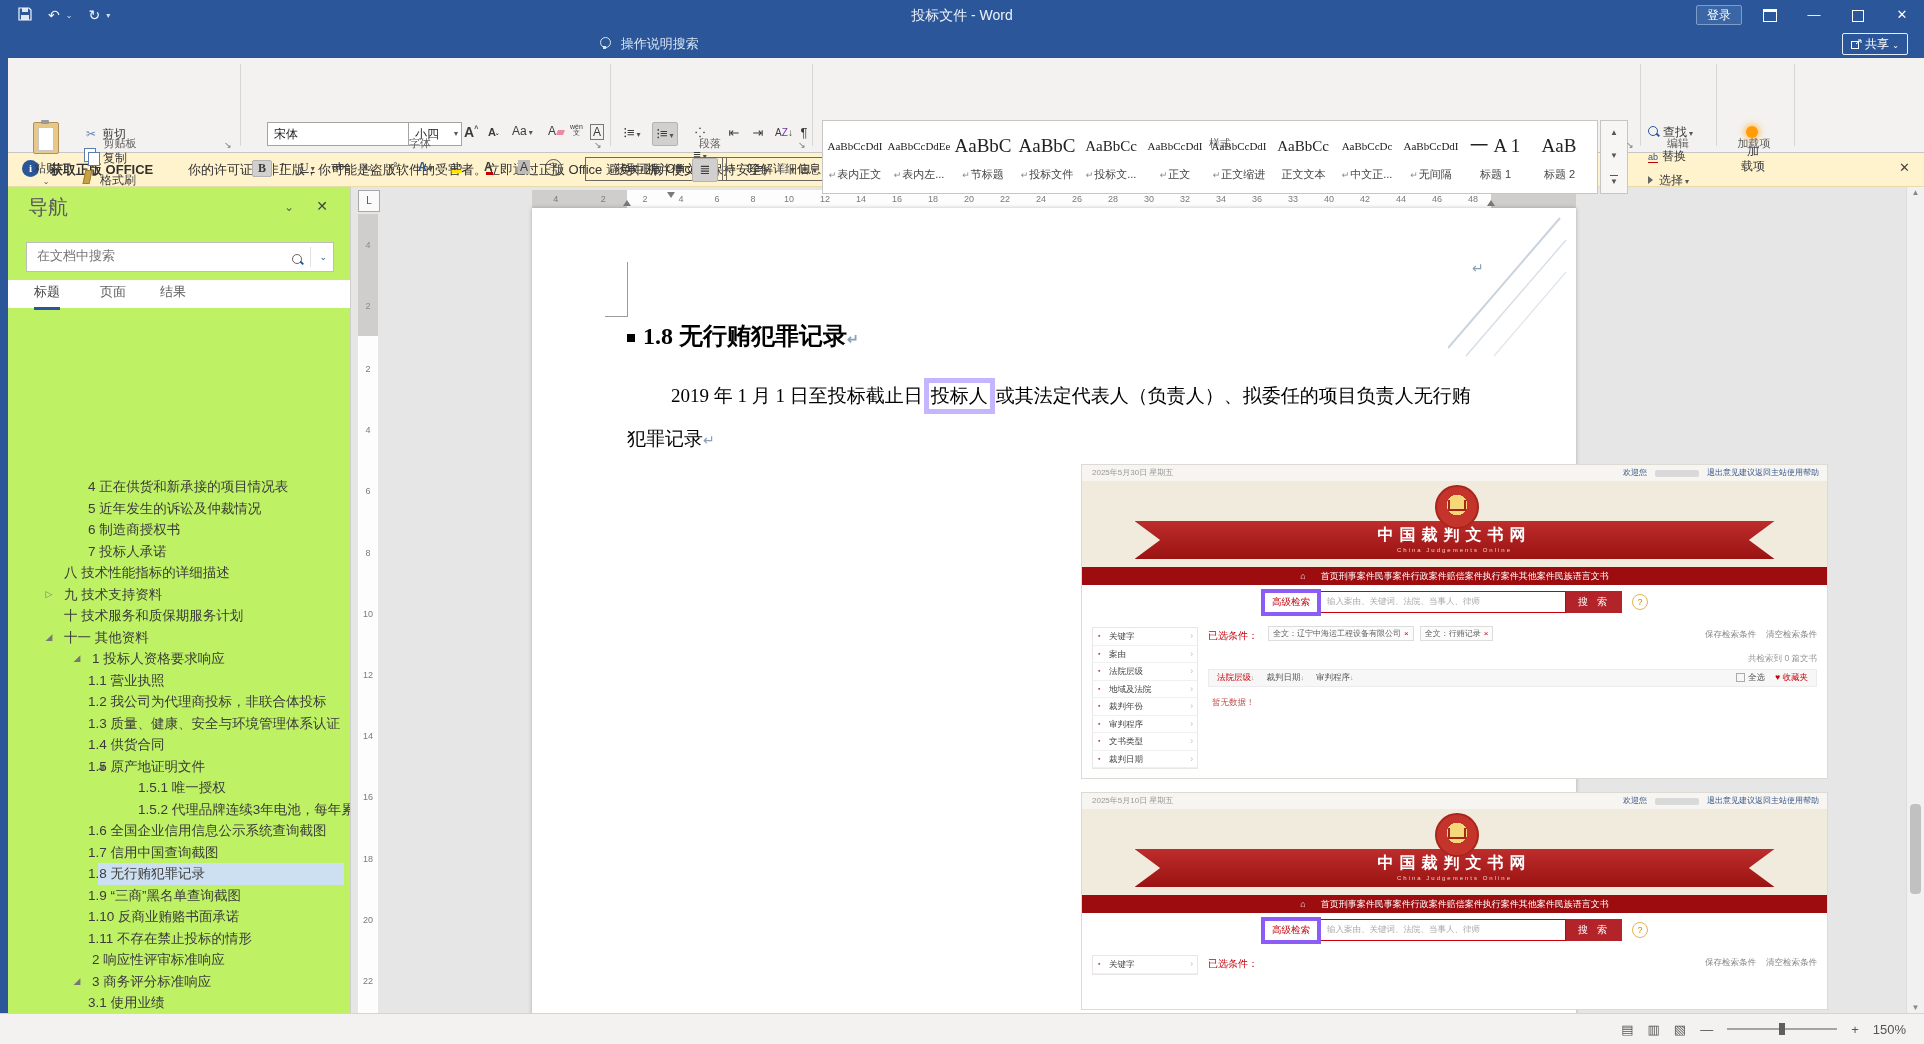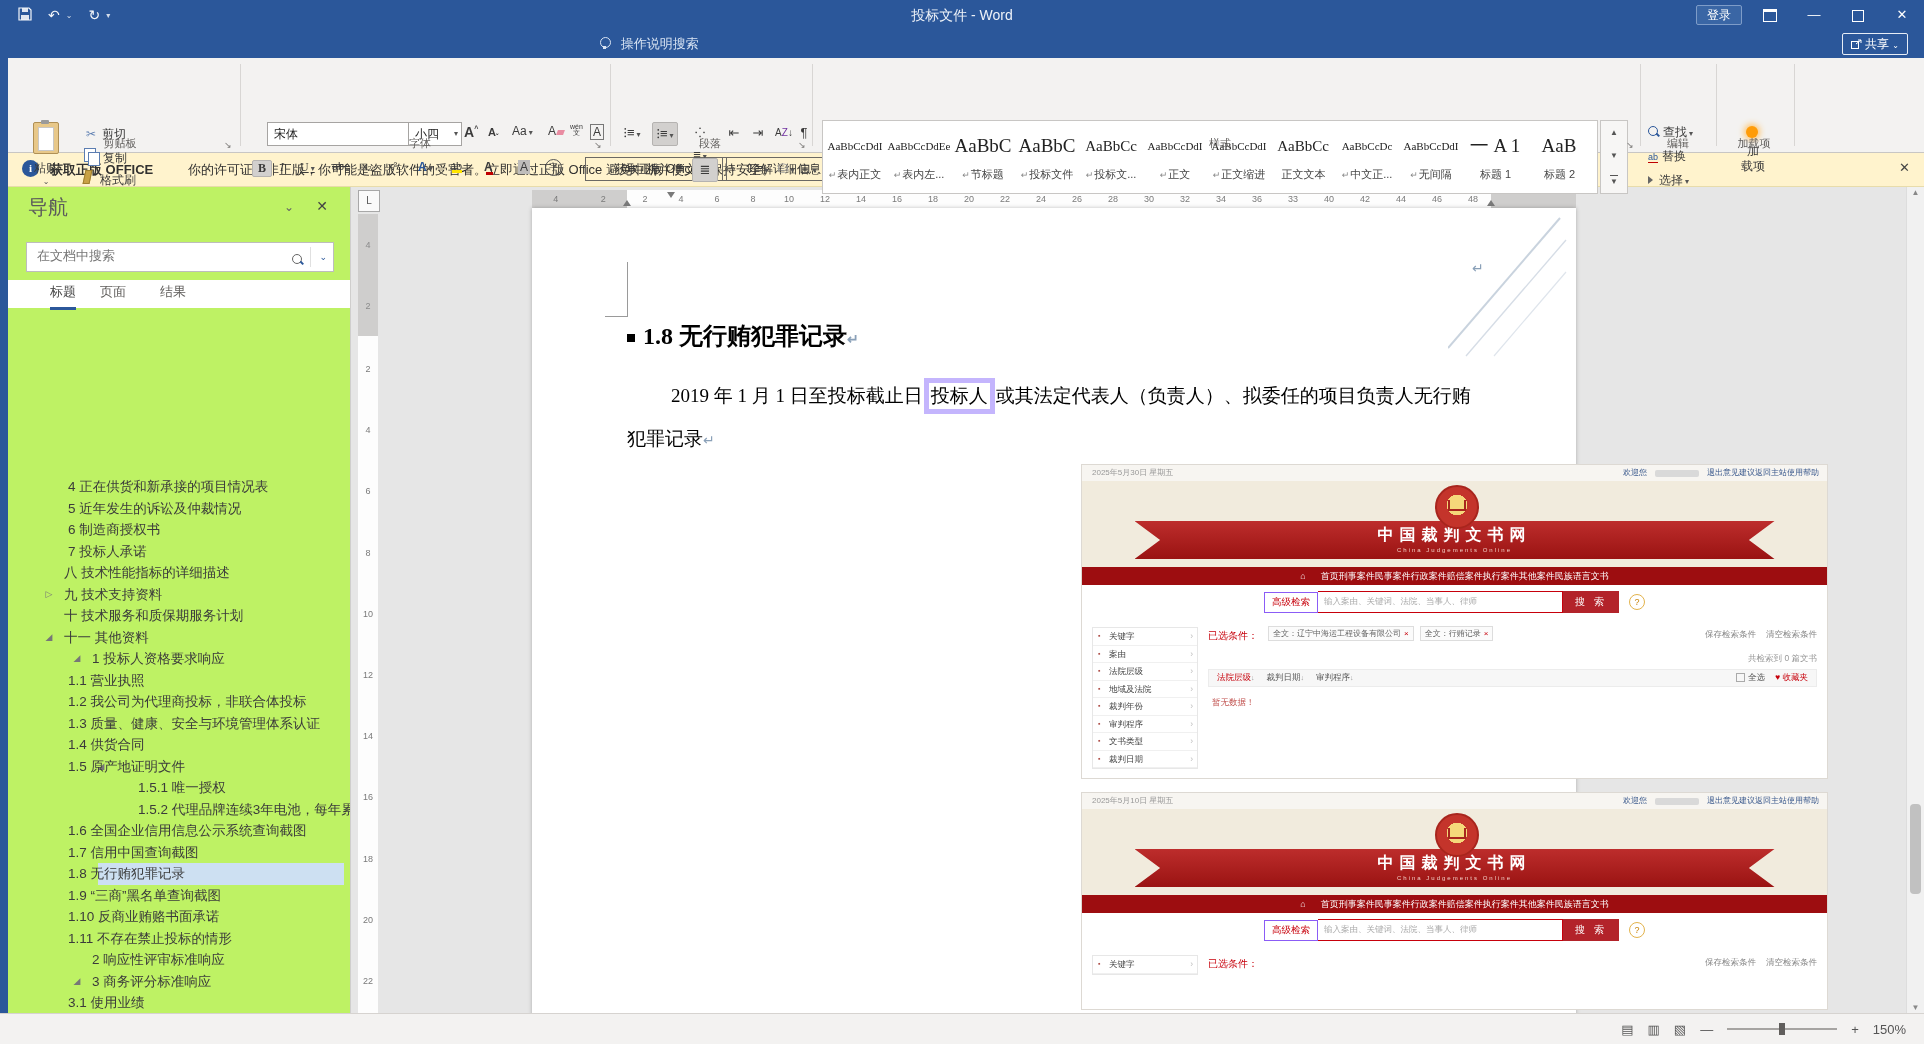--- a/index.html
+++ b/index.html
@@ -93,21 +93,21 @@
   .ns-dd{position:absolute;right:6px;top:9px;font-size:9px;color:#2b579a;}
   .nav-tabs{position:absolute;left:0;top:94px;width:100%;height:28px;background:#fff;z-index:3;}
   .ntab{position:absolute;top:3px;font-size:13px;color:#605e5c;padding-bottom:6px;}
   .ntab.on{color:#444;border-bottom:3px solid #2b579a;}
   .navlist{position:absolute;left:0;top:100px;right:0;bottom:0;overflow:hidden;z-index:1;}
   .nv{position:relative;height:21.5px;line-height:21.5px;font-size:13.5px;color:#3b3b3b;white-space:nowrap;padding-top:11px;box-sizing:content-box;}
   .nv{height:21.5px;padding-top:0;}
   .nv .arr{position:absolute;top:0;font-size:9px;color:#777;width:14px;text-align:center;}
   .nv.lvl0 .txt{margin-left:56px;} .nv.lvl0 .arr{left:34px;}
   .nv.lvl1 .txt{margin-left:84px;} .nv.lvl1 .arr{left:62px;}
-  .nv.lvl2 .txt{margin-left:60px;}.nv.lvl2 .arr{left:86px;}
+  .nv.lvl2 .txt{margin-left:80px;}.nv.lvl2 .arr{left:86px;}
   .nv.lvl3 .txt{margin-left:130px;}.nv.lvl3 .arr{left:110px;}
   .nv .txt{position:relative;z-index:2;}
   .nv.sel::before{content:"";position:absolute;left:90px;right:6px;top:0;bottom:0;background:#cde0f2;}
   
   .docarea{position:absolute;left:351px;top:186px;right:0;bottom:30px;background:#e6e6e6;overflow:hidden;z-index:20;}
   .tabsel{position:absolute;left:7px;top:4px;width:20px;height:20px;background:#fafafa;border:1px solid #a8a8a8;
           font-size:10px;color:#555;text-align:center;line-height:20px;}
   .hruler{position:absolute;left:181px;top:4px;width:1044px;height:18px;background:#cfcecd;}
   .hr-white{position:absolute;left:95px;width:864px;top:0;bottom:0;background:#fdfdfd;}
   .hr-m{position:absolute;top:0;bottom:0;display:flex;align-items:center;justify-content:space-around;font-size:9px;color:#7a7a7a;}
@@ -137,21 +137,21 @@
           background:radial-gradient(circle at 50% 45%,#f5d87a 0 34%,#c4342b 35% 100%);border:2px solid #a8251d;z-index:3;}
   .emblem::after{content:"";position:absolute;left:11px;top:13px;width:14px;height:9px;border-bottom:2px solid #a8251d;border-left:2px solid #a8251d;border-right:2px solid #a8251d;}
   .band{position:absolute;left:50%;top:40px;width:640px;height:38px;margin-left:-320px;
         background:linear-gradient(#bd2d2c,#9a1312);z-index:2;
         clip-path:polygon(0 0,100% 0,96% 50%,100% 100%,0 100%,4% 50%);text-align:center;color:#fff;}
   .band .t1{display:block;margin-top:4px;font-size:16px;font-weight:bold;letter-spacing:6px;}
   .band .t2{display:block;font-size:6px;letter-spacing:2px;color:#f2cdc4;margin-top:1px;}
   .wj-nav{position:absolute;left:0;top:102px;right:0;height:18px;background:#9d0d10;display:flex;justify-content:center;gap:15px;
           align-items:center;font-size:9px;color:#fff;white-space:nowrap;}
   .wj-search{position:absolute;left:0;top:120px;right:0;height:34px;background:#fff;display:flex;justify-content:center;align-items:center;gap:0;}
-  .adv{border:1px solid #8b5cf6;color:#c7000b;font-size:9.5px;padding:3px 7px;}
+  .adv{border:4px solid #8b5cf6;color:#c7000b;font-size:9.5px;padding:3px 7px;}
   .wj-input{width:232px;border:1px solid #c7000b;border-left:0;color:#aaa;font-size:8.5px;padding:4px 6px;white-space:nowrap;overflow:hidden;}
   .wj-go{background:#b3232a;color:#fff;font-size:10px;padding:4px 12px;letter-spacing:3px;}
   .wj-q{width:14px;height:14px;border:1px solid #e3b34c;border-radius:50%;color:#c7830b;font-size:9px;text-align:center;line-height:14px;margin-left:10px;}
   .wj-menu{position:absolute;left:10px;top:162px;width:104px;border:1px solid #e7e7e7;}
   .wj-mi{position:relative;height:16.5px;line-height:16.5px;border-bottom:1px solid #f0f0f0;font-size:8.5px;color:#444;padding-left:16px;}
   .wj-mi::before{content:"▪";position:absolute;left:5px;color:#b0524c;font-size:7px;}
   .wj-mi .gt{position:absolute;right:4px;color:#bbb;}
   .selcond{position:absolute;left:126px;top:164px;font-size:10px;color:#c7000b;font-weight:normal;}
   .tagrow{position:absolute;left:186px;top:161px;display:flex;gap:6px;}
   .wtag{border:1px solid #ddd;background:#fbfbfb;color:#666;font-size:8px;padding:1px 4px;white-space:nowrap;}
@@ -380,21 +380,21 @@
     <div class="nav-x">✕</div>
     <div class="nav-search">
       <input type="text" placeholder="在文档中搜索" style="">
       <span class="ns-ic"><span class="magic" style="border-color:#666;"></span></span>
       <span class="ns-sep"></span>
       <span class="ns-dd">⌄</span>
     </div>
     <div class="nav-tabs">
       <span>
         
-      <span class="ntab on" style="left: 42px; font-family: Liberation Serif, serif;">标题</span><span class="ntab" style="left: 92px;">页面</span><span class="ntab" style="left: 152px;">结果</span></span>
+      <span class="ntab on" style="left: 26px; font-family: Liberation Serif, serif;">标题</span><span class="ntab" style="left: 92px;">页面</span><span class="ntab" style="left: 152px;">结果</span></span>
     </div>
     <div class="navlist" style="top: 300px; margin-top: -10px;">
 
     <div class="nv lvl2">
           <span class="arr"></span>
           <span class="txt">4 正在供货和新承接的项目情况表</span>
         </div>
         <div class="nv lvl2">
           <span class="arr"></span>
           <span class="txt">5 近年发生的诉讼及仲裁情况</span>

